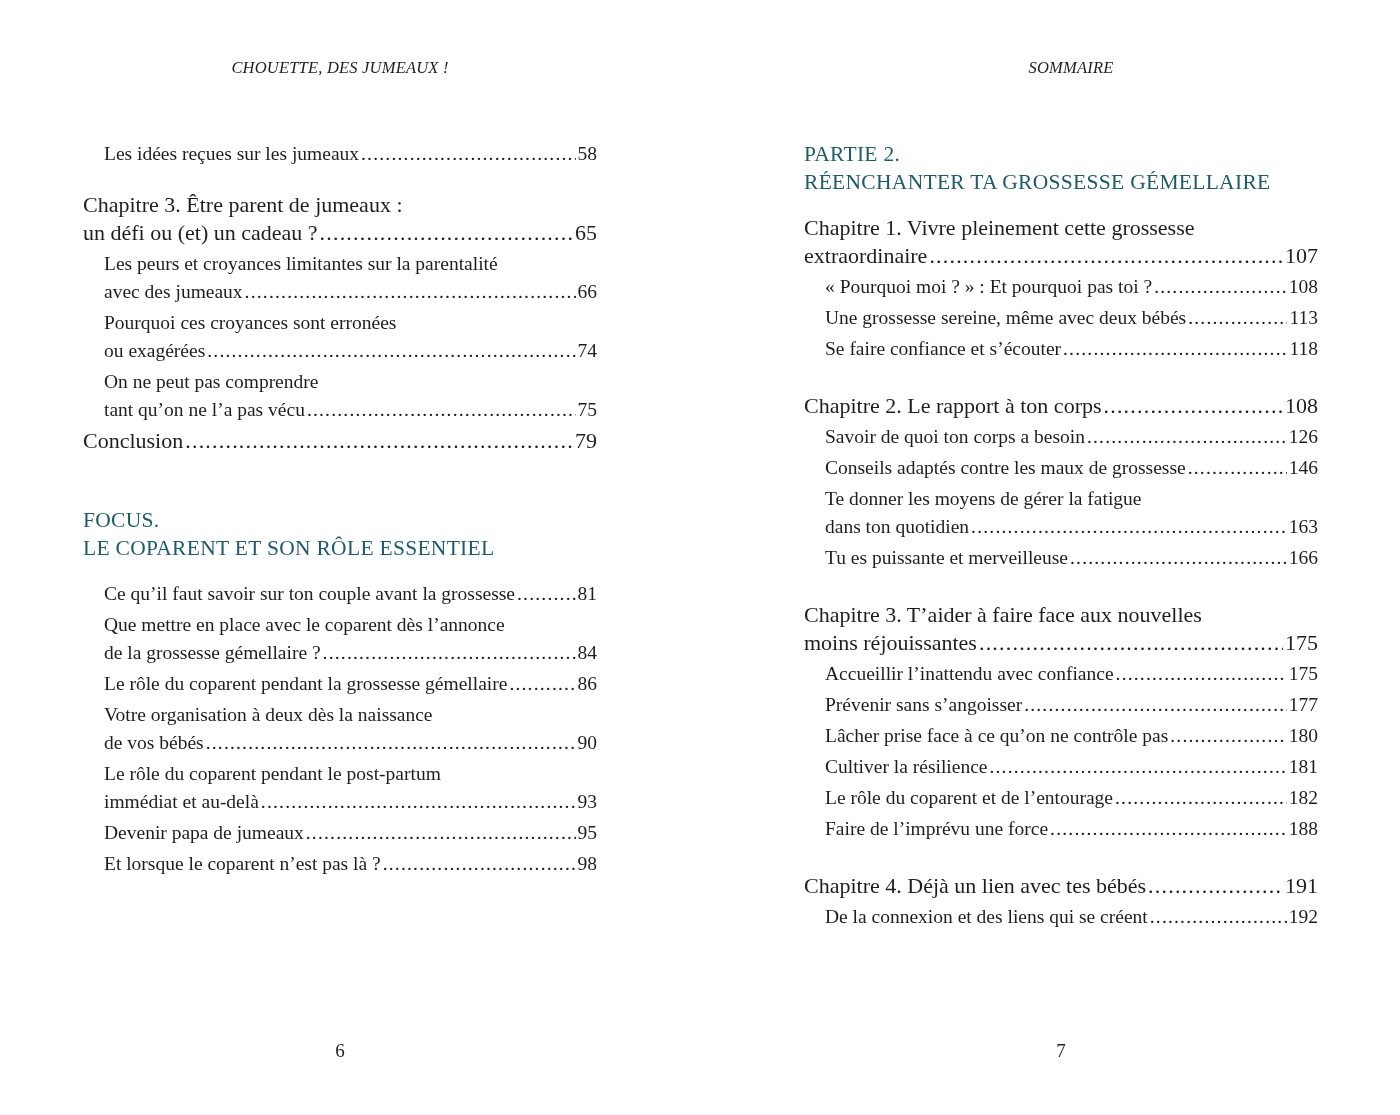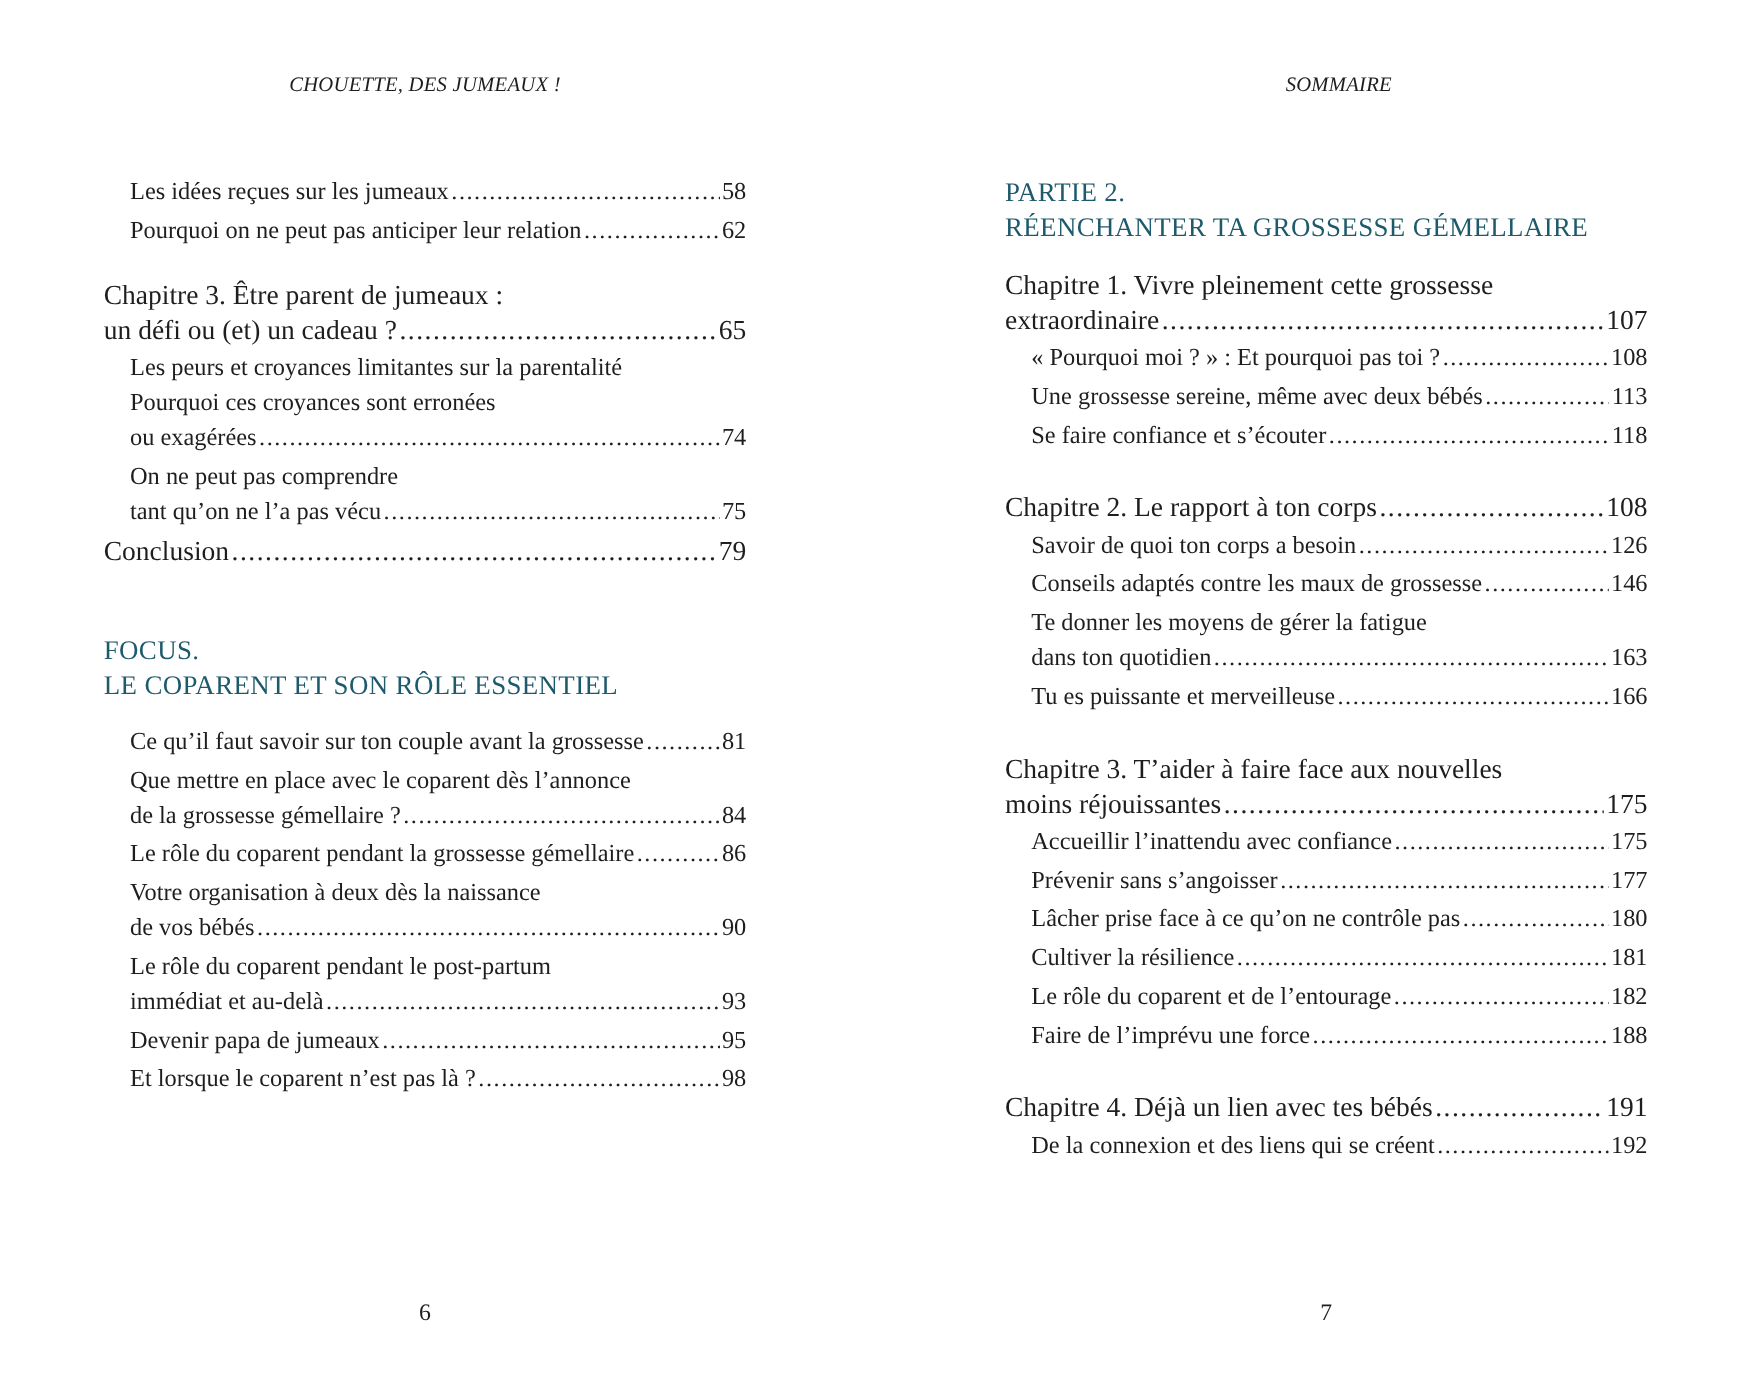--- a/index.html
+++ b/index.html
@@ -36,41 +36,41 @@
 <body>
 
 <div class="page left">
   <div class="running-head">CHOUETTE, DES JUMEAUX !</div>
   <div class="toc">
     <div class="entry sub">
       <span class="text">Les idées reçues sur les jumeaux</span>
         <span class="leader"></span>
         <span class="page-num">58</span>
     </div>
-    <div class="entry sub">
-      <span class="text">Pourquoi on ne peut pas anticiper leur relation</span>
-        <span class="leader"></span>
-        <span class="page-num">62</span>
-    </div>
     <div class="gap-s"></div>
 
     <div class="chap-block">
       <div class="entry chap" style="margin-bottom:0">
           <span class="text">Chapitre 3. Être parent de jumeaux :</span>
         </div>
       <div class="entry chap">
         <span class="text">un défi ou (et) un cadeau ?</span>
           <span class="leader"></span>
           <span class="page-num">65</span>
       </div>
     </div>
 
     <div class="sub-block">
       <div class="entry sub" style="margin-bottom:0">
           <span class="text">Les peurs et croyances limitantes sur la parentalité</span>
+        </div>
+      <div class="entry sub">
+          <span class="text">avec des jumeaux</span>
+          <span class="leader"></span>
+          <span class="page-num">66</span>
         </div>
     </div>
     <div class="sub-block">
       <div class="entry sub" style="margin-bottom:0">
           <span class="text">Pourquoi ces croyances sont erronées</span>
         </div>
       <div class="entry sub">
           <span class="text">ou exagérées</span>
           <span class="leader"></span>
           <span class="page-num">74</span>

